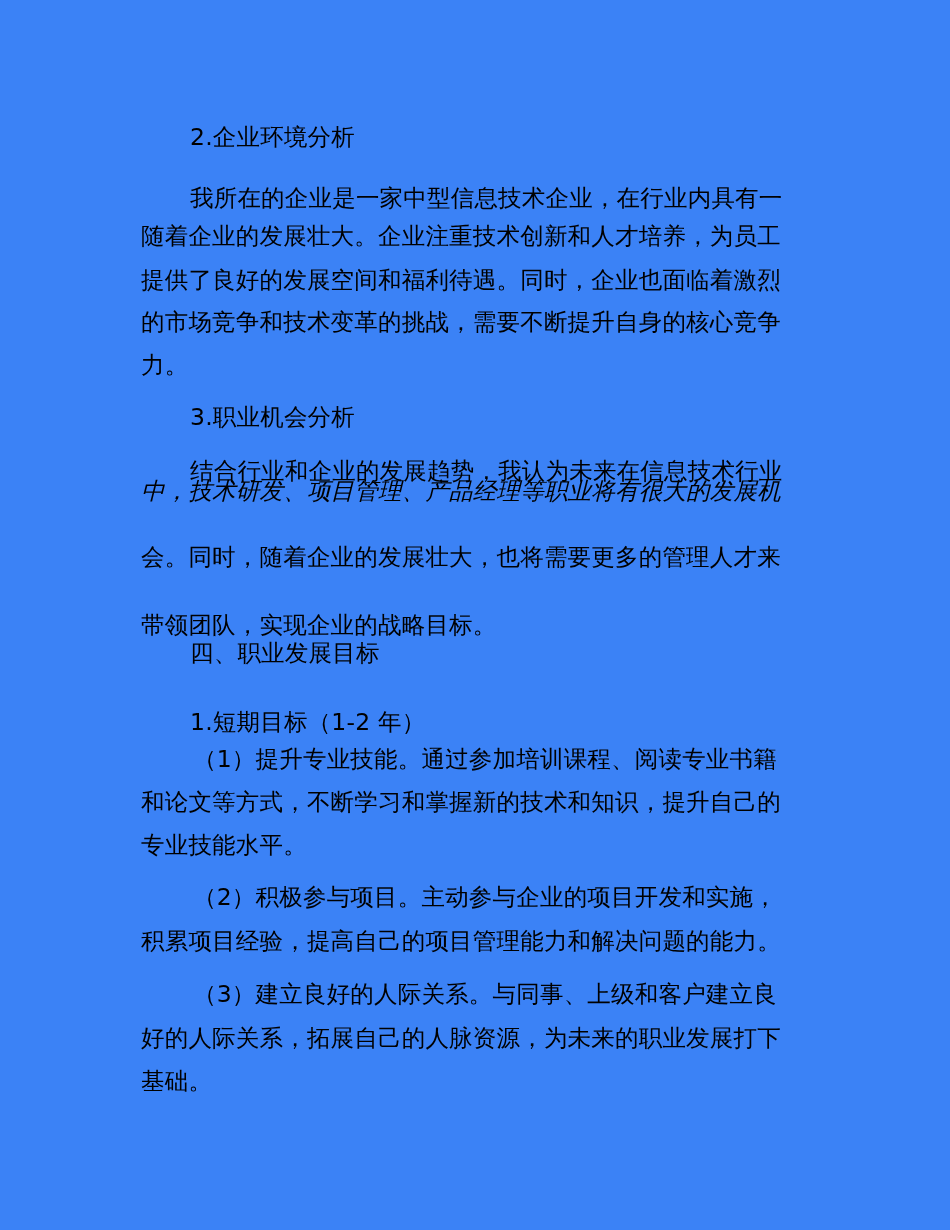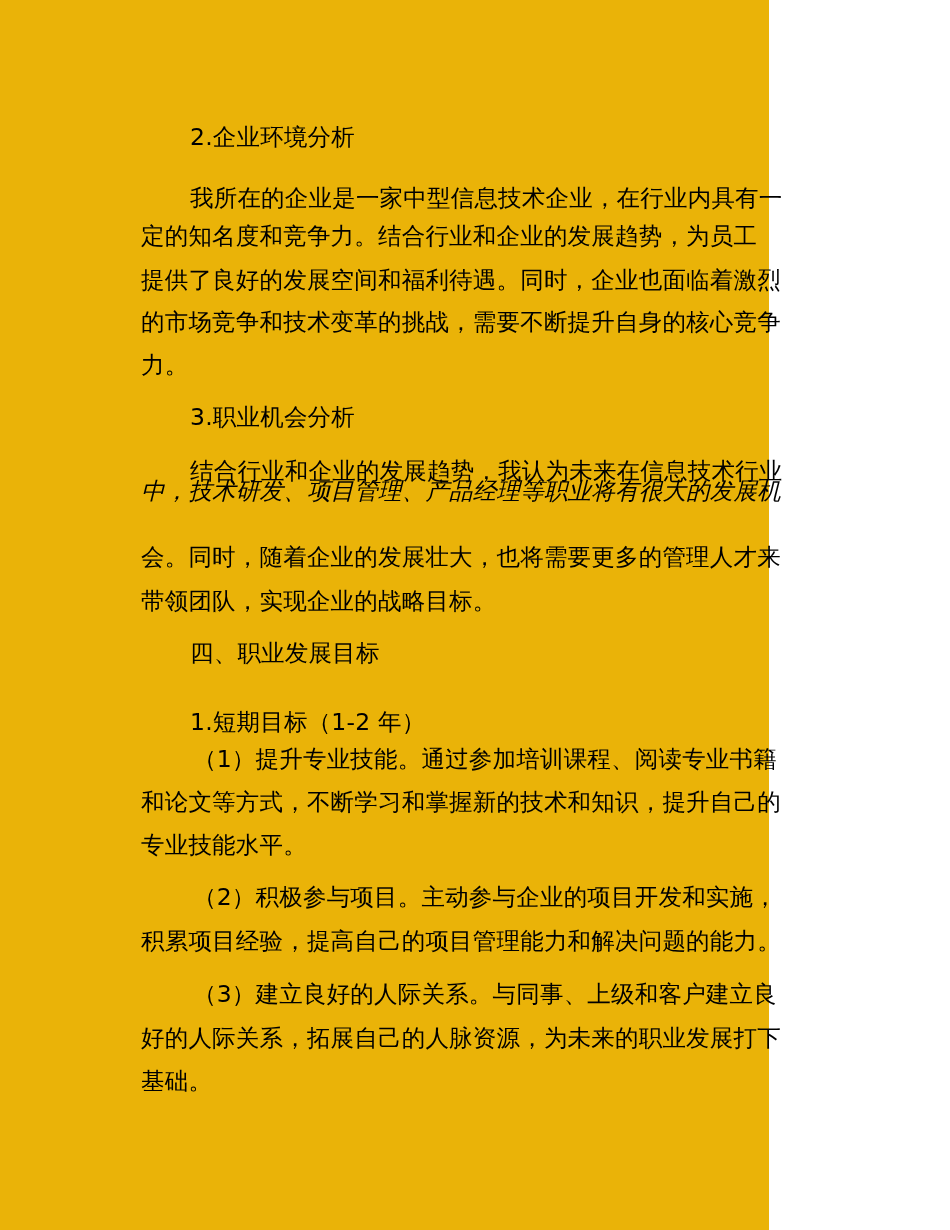--- a/index.html
+++ b/index.html
@@ -12,24 +12,23 @@
       height: 1230px;
       position: relative;
       overflow: hidden;
       font-family: "DejaVu Sans", sans-serif;
       color: #000000;
     }
     .page {
       position: absolute;
       left: 0;
       top: 0;
-      width: 751px;
+      width: 950px;
       height: 1230px;
-      background: #eab308;
-      padding-left: 18px;
+      background: #3b82f6;
     }
     .line {
       position: absolute;
       left: 141px;
       font-size: 23.5px;
       line-height: 30px;
       white-space: nowrap;
       letter-spacing: 0.2px;
     }
     .indent {
@@ -41,33 +40,33 @@
   </style>
 </head>
 <body>
 
 <div class="page">
 
   <div class="line indent" style="top:122px;">2.企业环境分析</div>
 
   <div>
     <div class="line indent" style="top:177px;margin-top:6px;">我所在的企业是一家中型信息技术企业，在行业内具有一</div>
-    <div class="line" style="top:221px;">定的知名度和竞争力。结合行业和企业的发展趋势，为员工</div>
+    <div class="line" style="top:221px;">随着企业的发展壮大。企业注重技术创新和人才培养，为员工</div>
     <div class="line" style="top:265px;">提供了良好的发展空间和福利待遇。同时，企业也面临着激烈</div>
     <div class="line" style="top:307px;">的市场竞争和技术变革的挑战，需要不断提升自身的核心竞争</div>
     <div class="line" style="top:350px;">力。</div>
   </div>
 
   <div class="line indent" style="top:402px;">3.职业机会分析</div>
 
   <div>
     <div class="line indent" style="top:456px;">结合行业和企业的发展趋势，我认为未来在信息技术行业</div>
     <div class="line" style="top:476px;font-style:italic;">中，技术研发、项目管理、产品经理等职业将有很大的发展机</div>
     <div class="line" style="top:542px;">会。同时，随着企业的发展壮大，也将需要更多的管理人才来</div>
-    <div class="line" style="top:586px;text-align:center;">带领团队，实现企业的战略目标。</div>
+    <div class="line" style="top:610px;text-align:center;">带领团队，实现企业的战略目标。</div>
   </div>
 
   <div class="line indent" style="top:638px;">四、职业发展目标</div>
 
   <div class="line indent" style="top:691px;margin-top:16px;">1.短期目标（1-2 年）</div>
 
   <div>
     <div class="line indent-paren" style="top:744px;">（1）提升专业技能。通过参加培训课程、阅读专业书籍</div>
     <div class="line" style="top:787px;">和论文等方式，不断学习和掌握新的技术和知识，提升自己的</div>
     <div class="line" style="top:830px;text-align:center;">专业技能水平。</div>

